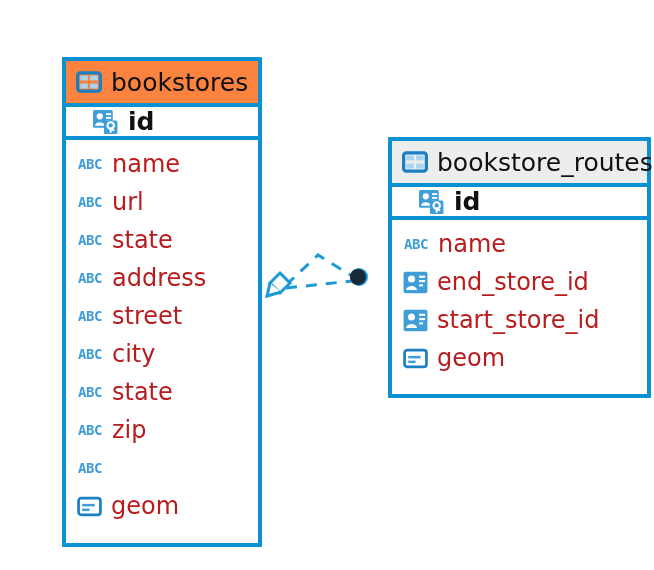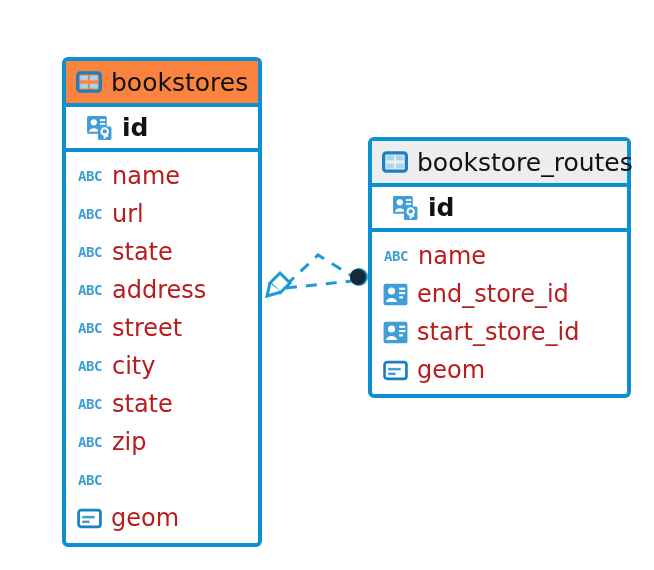--- a/index.html
+++ b/index.html
@@ -21,21 +21,21 @@
     width: 654px;
     height: 570px;
   }
 
   
   .entity {
     position: absolute;
     box-sizing: border-box;
     background: #ffffff;
     border: 4px solid #0b91d2;
-    border-radius: 6px;
+    border-radius: 1px;
   }
 
   .entity-header {
     box-sizing: border-box;
     display: flex;
     align-items: center;
     gap: 9px;
     padding: 0 10px;
     height: 46px;
     border-bottom: 4px solid #0b91d2;
@@ -48,22 +48,22 @@
     color: #111111;
     line-height: 1;
     white-space: nowrap;
   }
 
   .pk-row {
     box-sizing: border-box;
     display: flex;
     align-items: center;
     gap: 9px;
-    padding: 0 20px;
-    height: 45px;
+    padding: 0 26px;
+    height: 33px;
     border-bottom: 4px solid #0b91d2;
     background: #ffffff;
   }
   .pk-label {
     font-size: 25px;
     font-weight: bold;
     color: #111111;
     line-height: 1;
     white-space: nowrap;
   }
@@ -230,21 +230,21 @@
             <rect x="5" y="9.5" width="12" height="2.4" fill="#3f9ed8"></rect>
             <rect x="5" y="14" width="7" height="2.4" fill="#3f9ed8"></rect>
           </svg>
         </span>
         <span class="field-label">geom</span>
       </div>
 
     </div>
   </div>
 
-  <div class="entity" id="entity-bookstore-routes" style="left:368px; top:137px; width:263px; height:261px;">
+  <div class="entity" id="entity-bookstore-routes" style="left:388px; top:137px; width:263px; height:261px;">
 
     <div class="entity-header accent-grey">
       <span class="icon icon-table">
         <svg viewBox="0 0 24 24" width="26" height="26">
           <rect x="1.5" y="3.5" width="21" height="17" rx="2.5" ry="2.5" fill="none" stroke="#1b7fc4" stroke-width="3"></rect>
           <rect x="4" y="6" width="7" height="4.5" fill="#a9d4ef"></rect>
           <rect x="13" y="6" width="7" height="4.5" fill="#a9d4ef"></rect>
           <rect x="4" y="13.5" width="7" height="4.5" fill="#a9d4ef"></rect>
           <rect x="13" y="13.5" width="7" height="4.5" fill="#a9d4ef"></rect>
         </svg>

